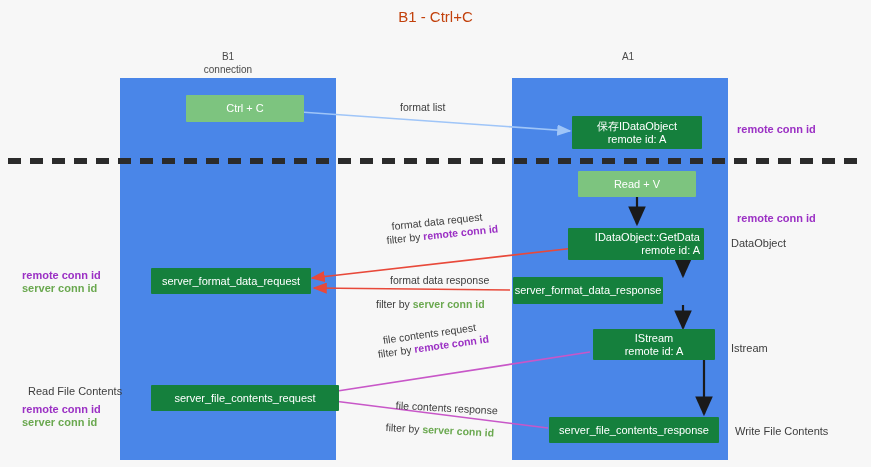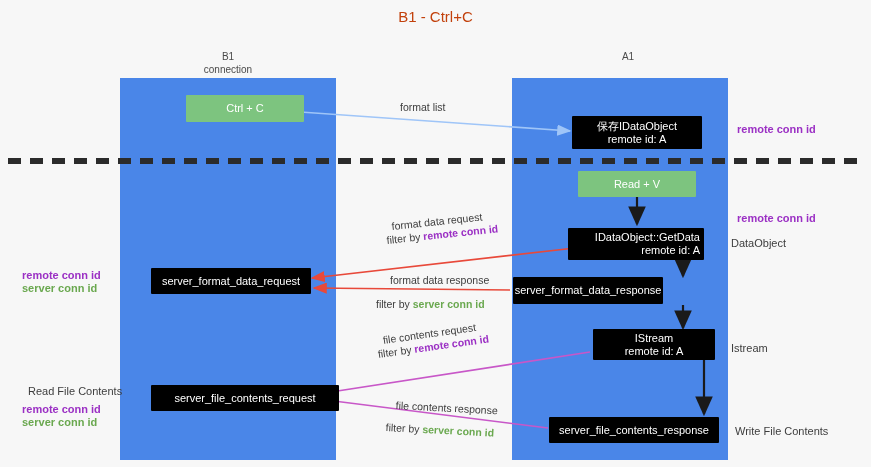--- a/index.html
+++ b/index.html
@@ -42,21 +42,21 @@
     flex-direction: column;
     align-items: center;
     justify-content: center;
     color: #ffffff;
     font-size: 11px;
     line-height: 13px;
     text-align: center;
     border-radius: 1px;
     padding: 2px 4px;
   }
-  .node.orange { background: #000000; }
+  .node.orange { background: #15803d; }
   .node.green  { background: #7dc47f; }
   .node .l2 { font-weight: normal; }
   .side-label {
     position: absolute;
     font-size: 11px;
     line-height: 14px;
   }
   .side-label.dark { color: #3d3d3d; }
   .side-label.purple { color: #9b30c4; font-weight: bold; }
   .side-label.green { color: #6aa84f; font-weight: bold; }

